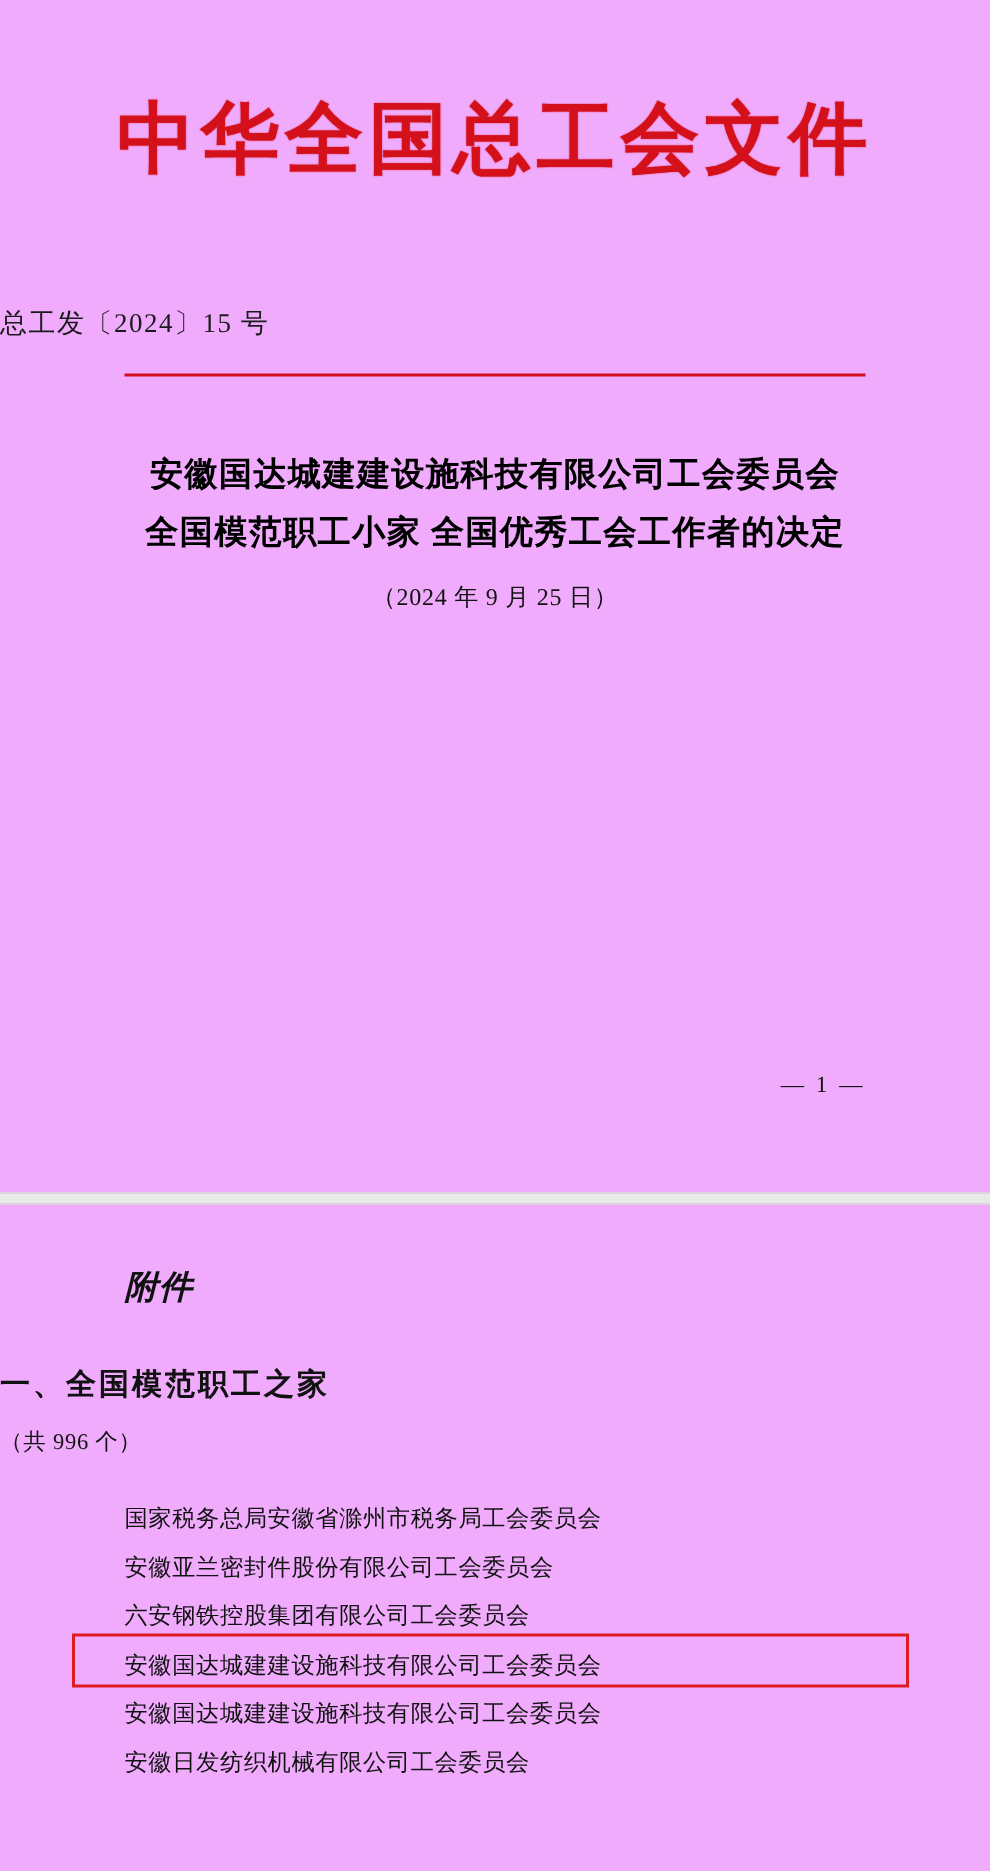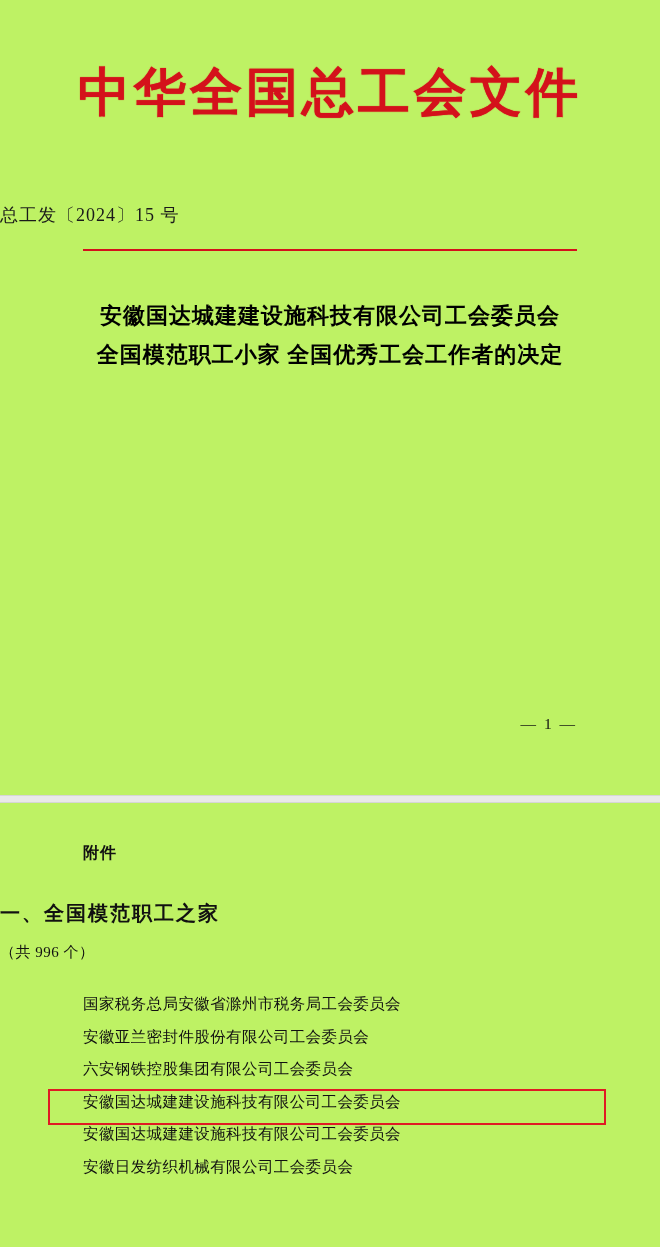--- a/index.html
+++ b/index.html
@@ -13,21 +13,21 @@
     font-family: "Liberation Serif", "DejaVu Serif", serif;
     color: #111111;
     overflow: hidden;
     position: relative;
   }
 
   .page {
     width: 660px;
     height: 1247px;
     position: relative;
-    background: #bef264;
+    background: #f0abfc;
   }
 
   
   .doc-page-top {
     position: relative;
     height: 795px;
     padding: 0;
     box-sizing: border-box;
   }
 
@@ -113,22 +113,23 @@
   
   .doc-page-bottom {
     position: relative;
     padding-top: 40px;
   }
 
   .attach-label {
     width: 494px;
     margin: 0 auto;
     font-weight: bold;
-    font-size: 16px;
+    font-size: 22px;
     letter-spacing: 1px;
+    font-style: italic;
   }
 
   .attach-title {
     text-align: left;
     font-weight: bold;
     font-size: 20px;
     letter-spacing: 2px;
     margin-top: 36px;
   }
 
@@ -176,20 +177,21 @@
 
     <div class="doc-number">总工发〔2024〕15 号</div>
 
     <div class="red-rule"></div>
 
     <div class="doc-title">
       <div>安徽国达城建建设施科技有限公司工会委员会</div>
       <div>全国模范职工小家 全国优秀工会工作者的决定</div>
     </div>
 
+    <div class="doc-date">（2024 年 9 月 25 日）</div>
 
 
     <div class="page-number">— 1 —</div>
   </div>
 
   <div class="page-break"></div>
 
   <div class="doc-page-bottom">
 
     <div class="attach-label">附件</div>

